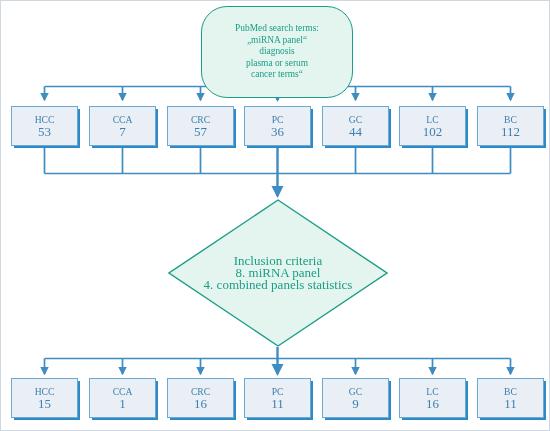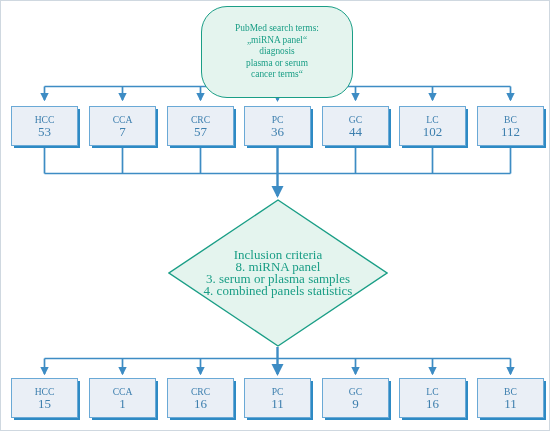--- a/index.html
+++ b/index.html
@@ -166,21 +166,20 @@
   <div></div>
 
   <div class="diamond-wrap">
     <svg class="diamond-shape" viewBox="0 0 220 148" xmlns="http://www.w3.org/2000/svg" preserveAspectRatio="none">
       <polygon points="110,1 219,74 110,147 1,74" fill="#e4f4ee" stroke="#1a9e86" stroke-width="1.4"></polygon>
     </svg>
     <div class="diamond-text">
       <div class="lines">
           <div>Inclusion criteria</div>
           <div>8. miRNA panel</div>
-          <div>3. serum or plasma samples</div>
           <div>4. combined panels statistics</div>
         </div>
     </div>
   </div>
 
   <div></div>
 
 <div class="cbox" style="left: 10px; top: 105px;">
       <div class="abbr">HCC</div>
       <div class="cnt">53</div>

